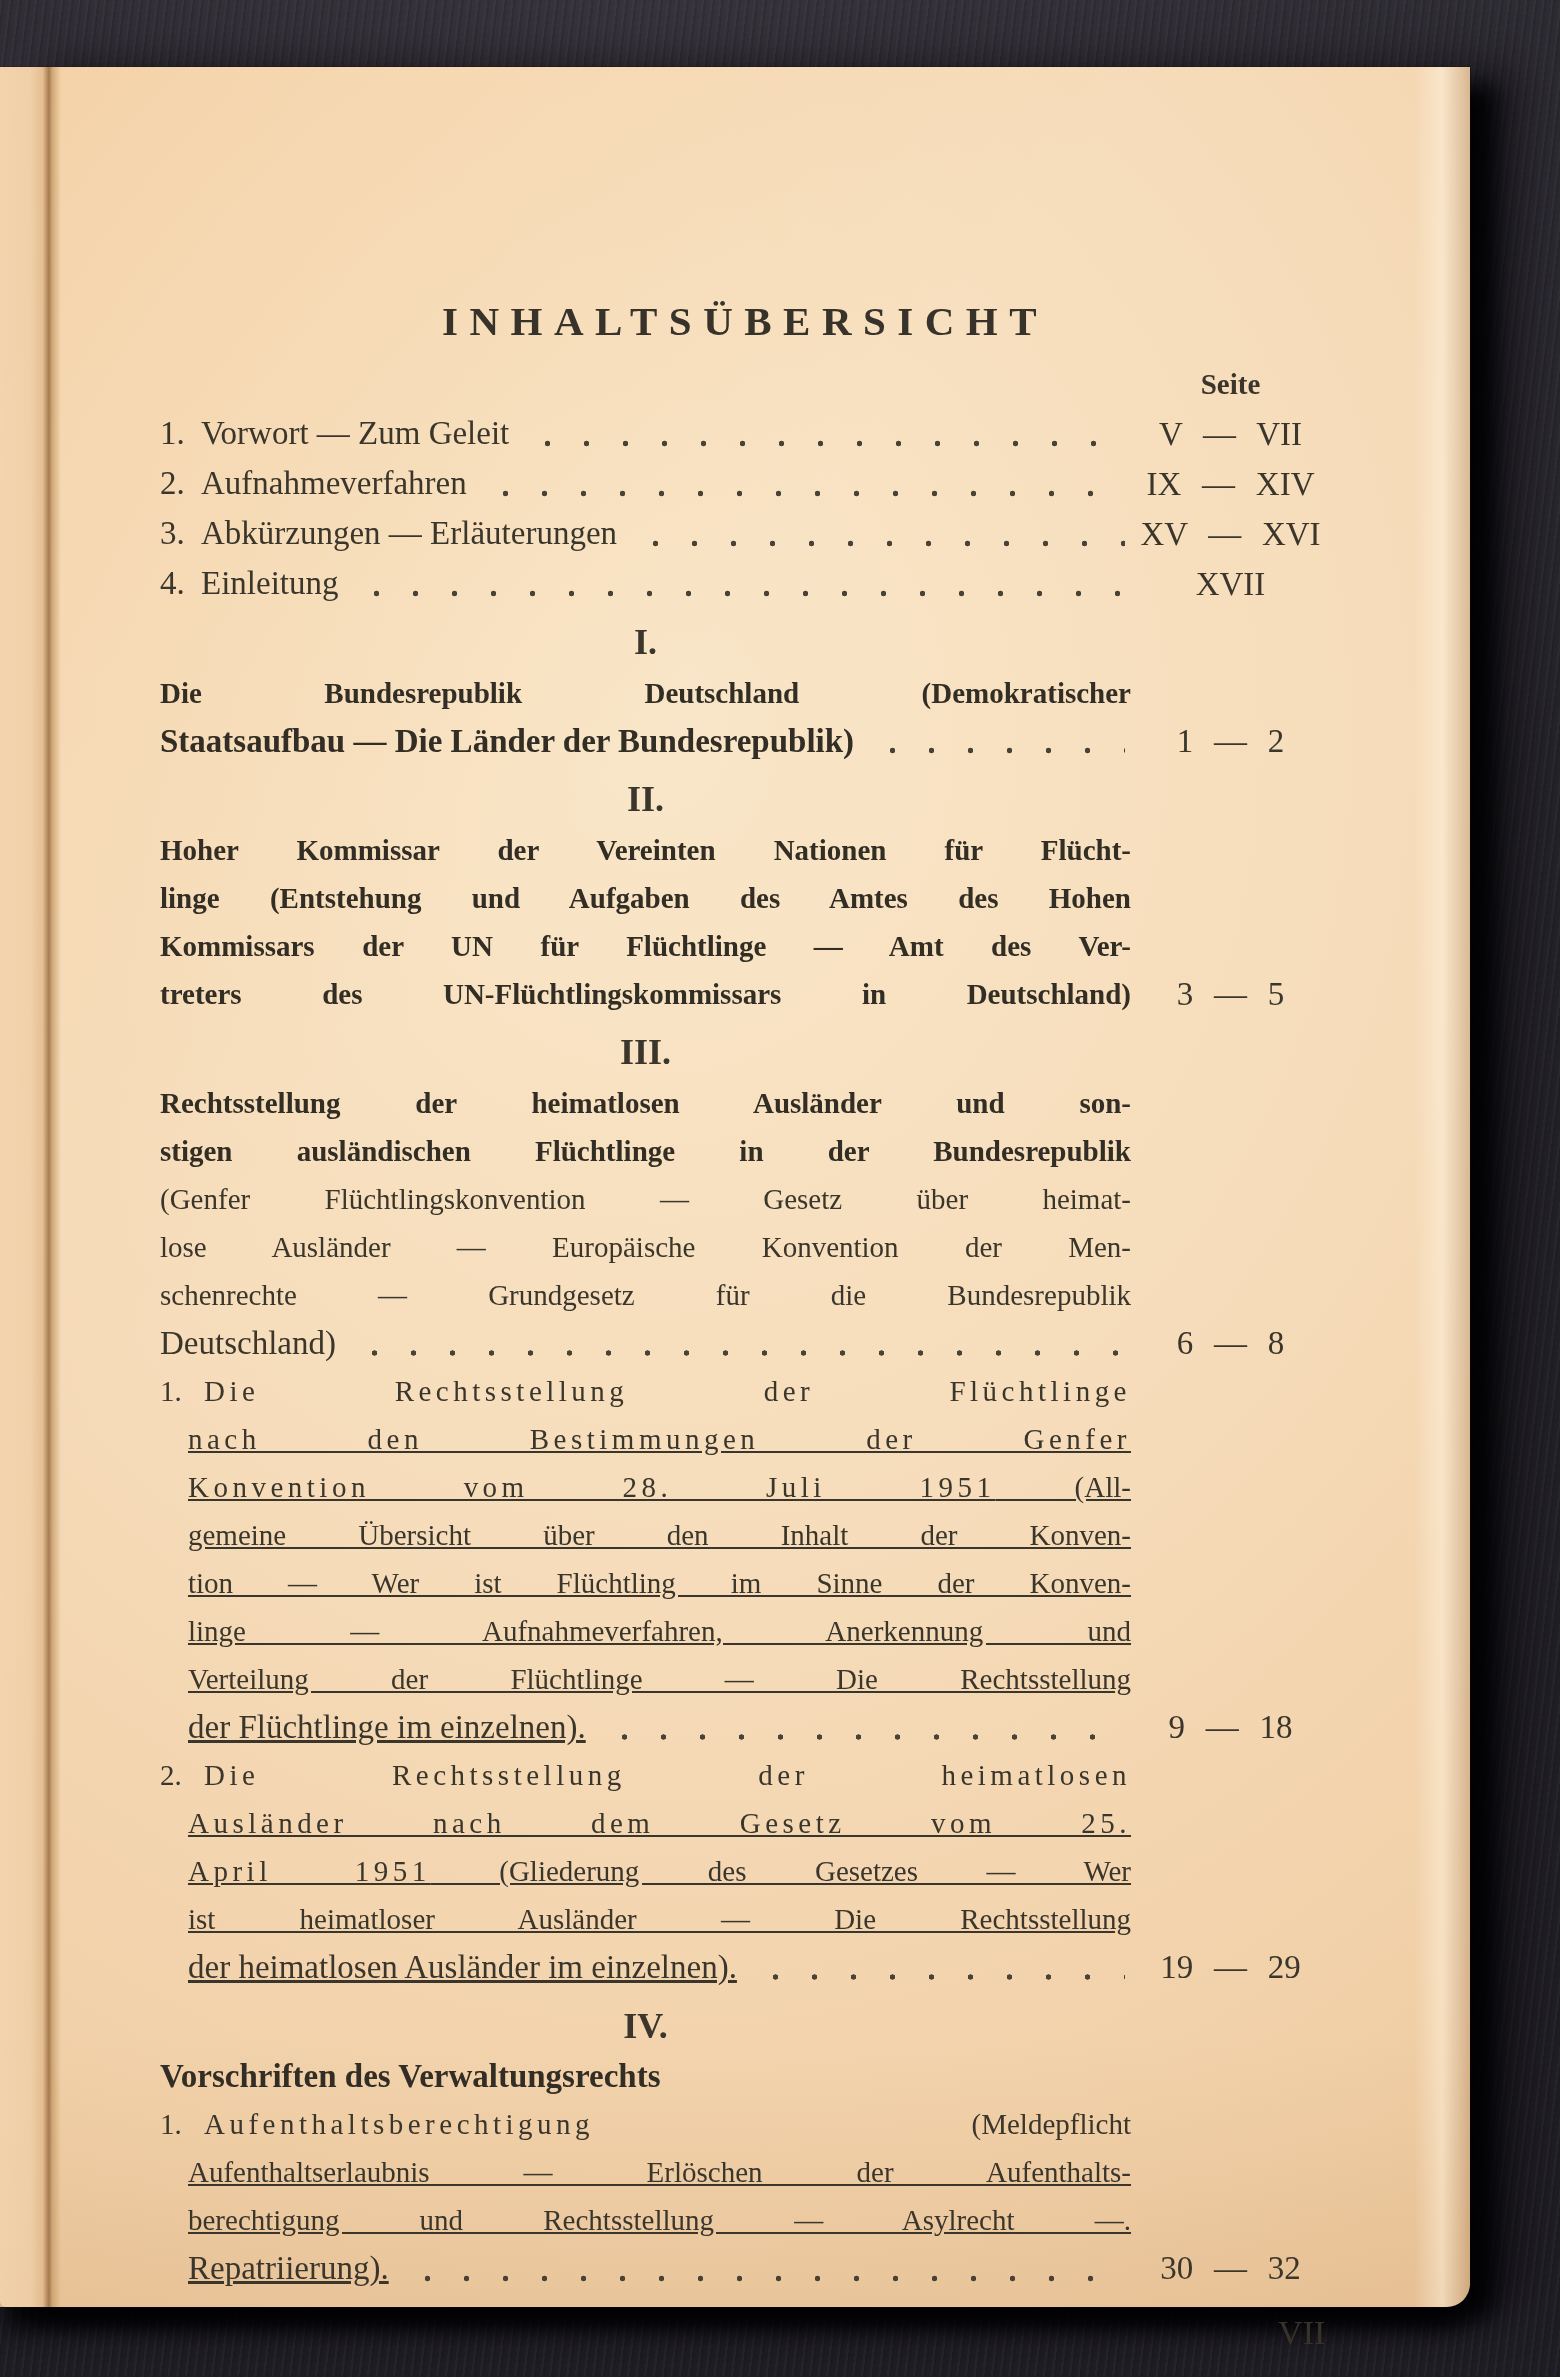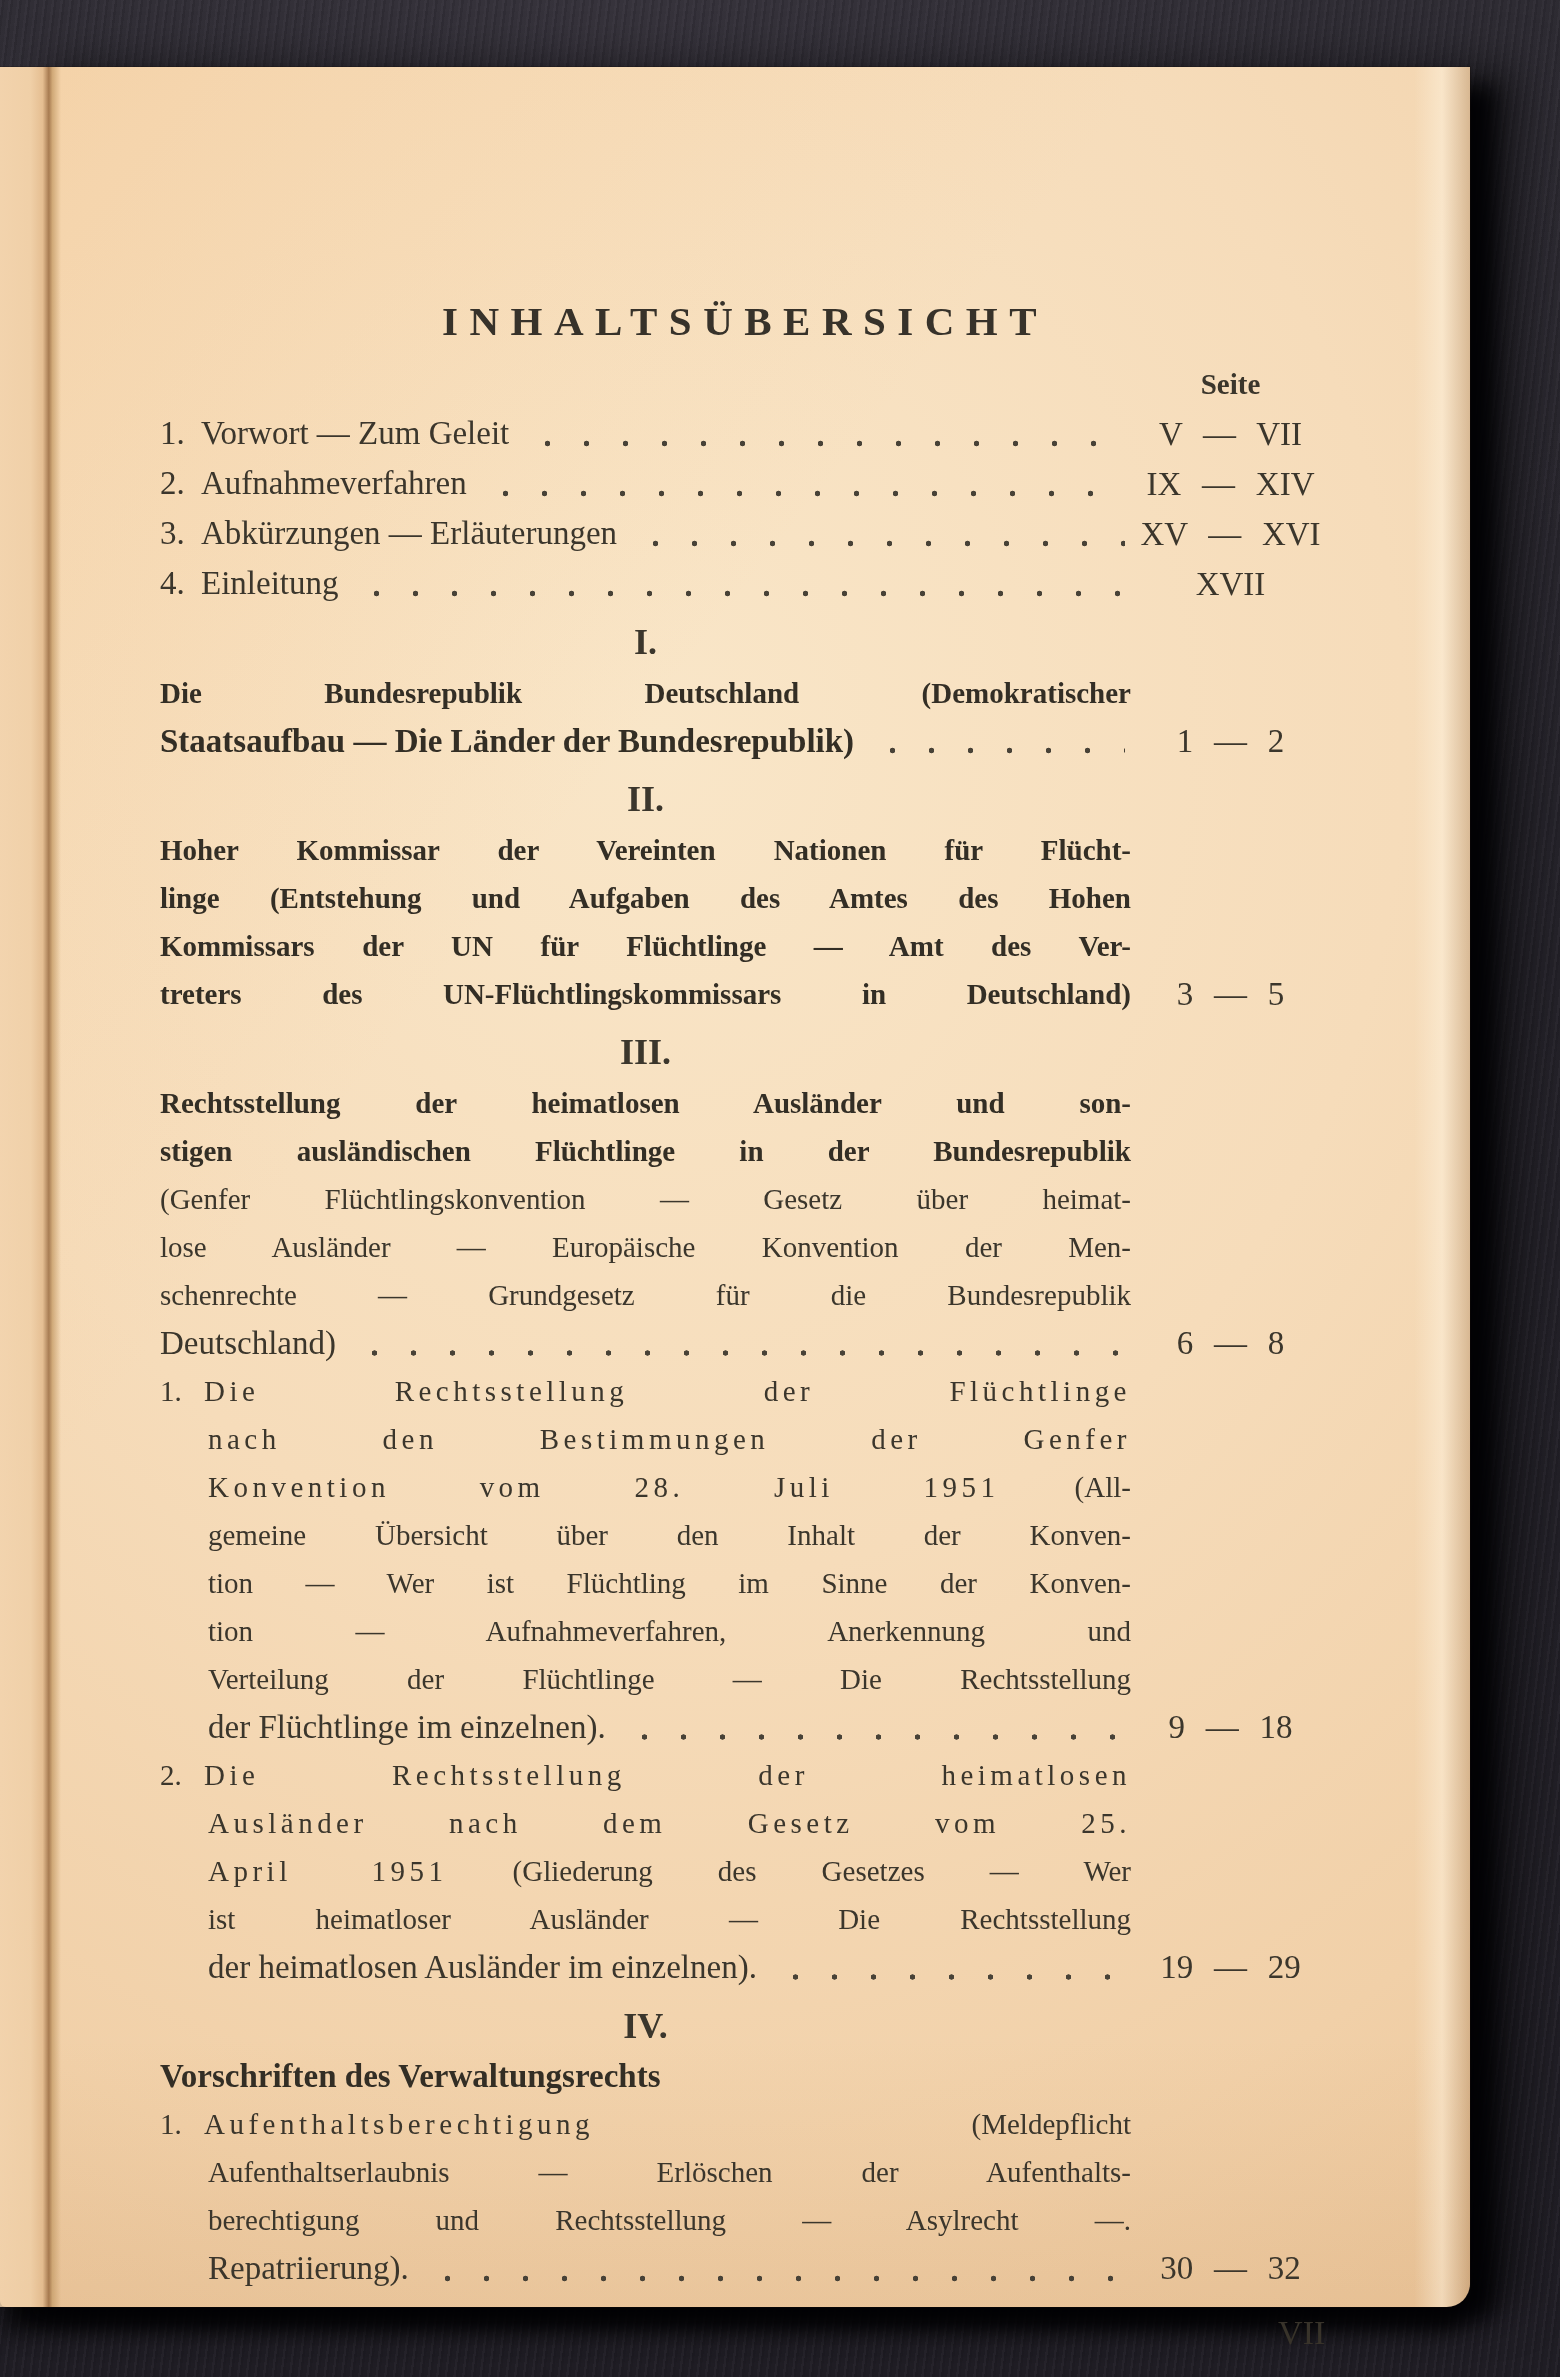--- a/index.html
+++ b/index.html
@@ -89,21 +89,21 @@
     font-size: 36px;
     font-weight: 700;
     line-height: 44px;
     margin: 12.5px 0 4.7px 0;
   }
   .line { font-size: 29px; line-height: 48px; }
   .jl { text-align: justify; text-align-last: justify; }
   .b { font-weight: 700; color: #332e25; }
   .sp, .sp-seg { letter-spacing: 0.155em; word-spacing: 0.35em; }
   .lastline { display: flex; align-items: baseline; font-size: 33px; line-height: 48px; text-align: right; }
-  .ind { margin-left: 48px; }
+  .ind { margin-left: 28px; text-decoration: underline; }
   .inum { display: inline-block; width: 44px; letter-spacing: 0; }
   .head-line { font-size: 33px; line-height: 48px; }
 
   .folio-row { display: flex; justify-content: flex-end; margin-top: 22px; }
   .folio { width: 199px; text-align: right; padding-right: 4.7px; font-size: 34px; color: #38332a; }
 </style>
 </head>
 <body>
 
 <div class="scene">
@@ -196,21 +196,21 @@
         <div class="entry-body">
           <div class="line jl sp">
             <span class="inum">1.</span><span>Die Rechtsstellung der Flüchtlinge</span>
           </div>
           <div class="line jl sp ind">nach den Bestimmungen der Genfer</div>
           <div class="line jl ind">
             <span class="sp-seg">Konvention vom 28. Juli 1951</span><span> (All-</span>
           </div>
           <div class="line jl ind">gemeine Übersicht über den Inhalt der Konven-</div>
           <div class="line jl ind">tion — Wer ist Flüchtling im Sinne der Konven-</div>
-          <div class="line jl ind">tion — Aufnahmeverfahren, Anerkennung und</div>
+          <div class="line jl ind">linge — Aufnahmeverfahren, Anerkennung und</div>
           <div class="line jl ind">Verteilung der Flüchtlinge — Die Rechtsstellung</div>
           <div class="lastline ind">
             <span>der Flüchtlinge im einzelnen).</span>
             <span class="dots"></span>
           </div>
         </div>
         <div class="pages">9 — 18</div>
       </div>
 
       <div class="entry">

